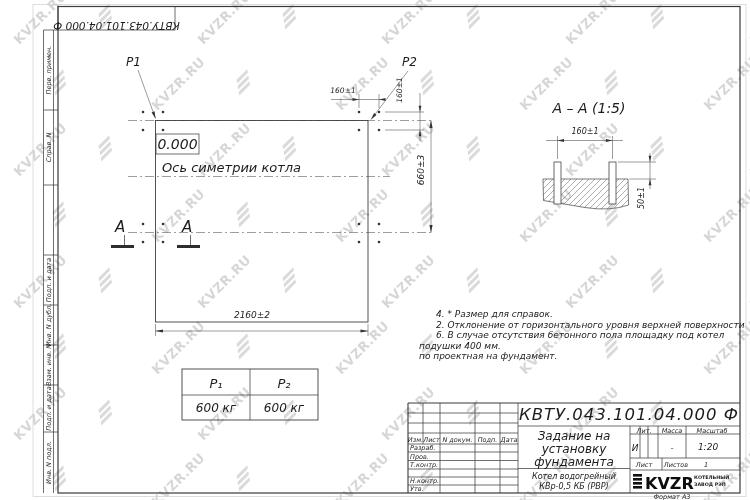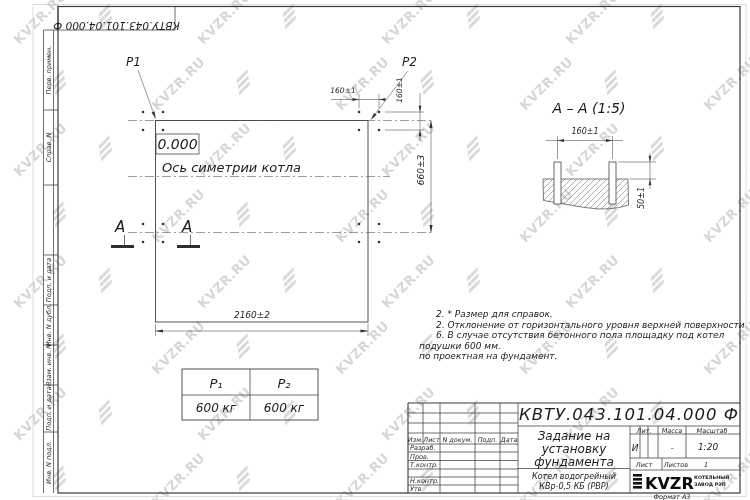--- a/index.html
+++ b/index.html
@@ -450,20 +450,20 @@
         <rect x="633" y="486" width="9" height="2.6" fill="#111"></rect>
         <text x="645" y="489" class="up" style="font-weight:bold;font-size:16px;fill:#0d0d0d">KVZR</text>
         <text x="694" y="479" class="up" style="font-weight:bold;font-size:4.8px">КОТЕЛЬНЫЙ</text>
         <text x="694" y="486" class="up" style="font-weight:bold;font-size:4.8px">ЗАВОД РЭП</text>
       </g>
       <text x="672" y="499" class="t65 mid">Формат А3</text>
     </g>
   </svg>
 
   <div id="notes">
-    <div class="ind">2. * Размер для справок.</div>
+    <div class="ind">4. * Размер для справок.</div>
     <div class="ind">2. Отклонение от горизонтального уровня верхней поверхности</div>
     <div class="ind">6. В случае отсутствия бетонного пола площадку под котел</div>
-    <div>подушки 600 мм.</div>
+    <div>подушки 400 мм.</div>
     <div>по проектная на фундамент.</div>
   </div>
 
 </div>
 
 </body></html>

